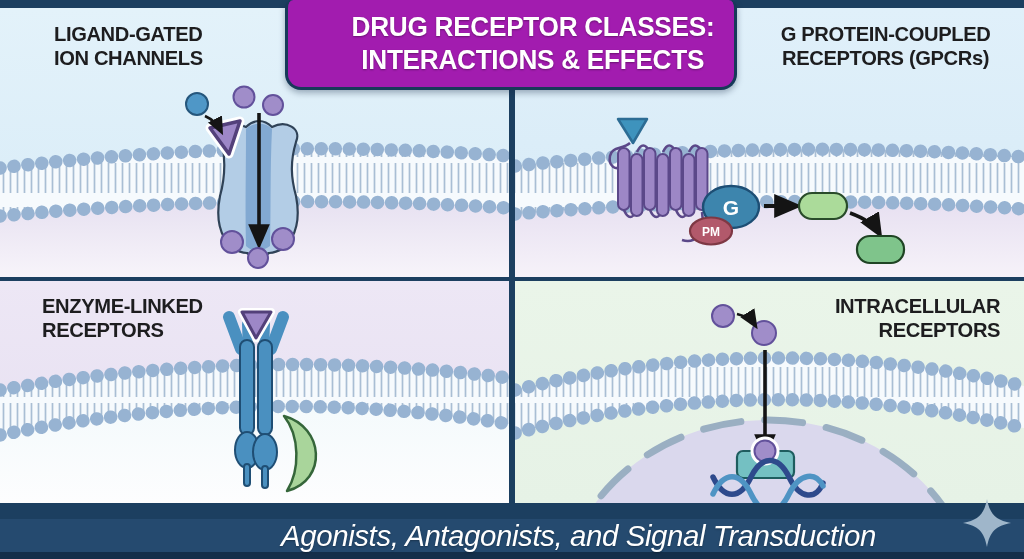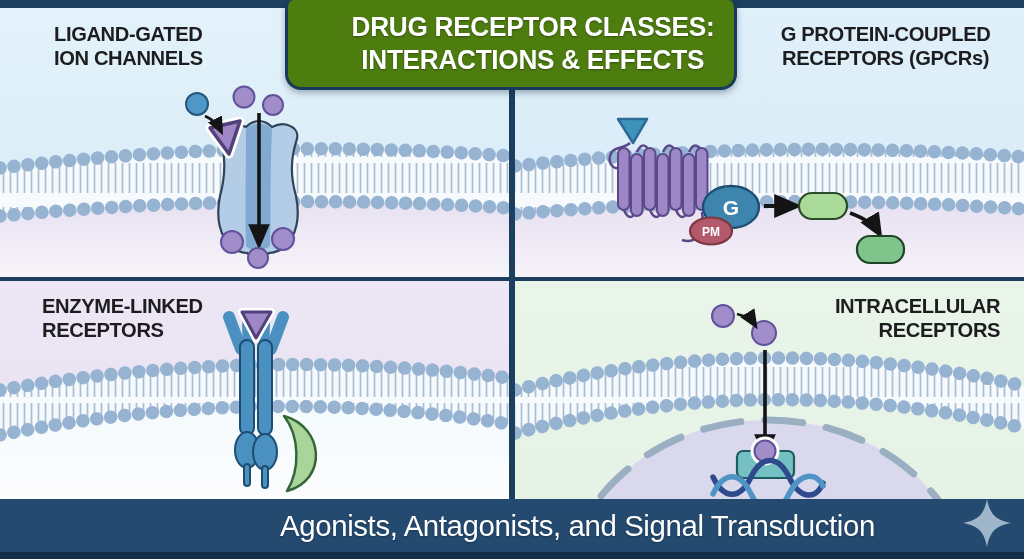--- a/index.html
+++ b/index.html
@@ -23,42 +23,43 @@
   }
   .panel-title span{display:block;}
   .pt-tl{left:54px;  top:22px;  text-align:left;  transform-origin:left top;}
   .pt-tr{right:34px; top:22px;  text-align:center;transform-origin:right top;}
   .pt-bl{left:42px;  top:294px; text-align:left;  transform-origin:left top;}
   .pt-br{right:24px; top:294px; text-align:right; transform-origin:right top;}
 
   .title-box{
     position:absolute; z-index:10;
     left:285px; top:0; width:452px; height:90px;
-    background:#4d7c0f;
+    background:#a21caf;
     border:3px solid #173a59; border-top:none;
     border-radius:8px 8px 16px 16px;
     box-sizing:border-box;
     display:flex; flex-direction:column; align-items:center; justify-content:center;
     box-shadow:0 3px 6px rgba(20,40,70,.35);
     padding-left:44px;
   }
   .title-box span{
     display:block; color:#fff; font-weight:700; font-size:27px;
     line-height:1.22; letter-spacing:-0.3px; transform:scaleX(.97);
     text-shadow:0 1px 2px rgba(0,0,0,.35);
     white-space:nowrap;
   }
   .footer-bar{
     position:absolute; z-index:8;
-    left:0; right:0; bottom:0; height:60px;
+    left:0; right:0; bottom:0; height:40px;
     background:#254a6f;
     border-bottom:7px solid #152f4a;
     box-sizing:border-box;
     display:flex; align-items:center; justify-content:center;
     padding-left:132px;
+    font-style:italic;
   }
   .footer-bar .caption{
     color:#fff; font-size:30px; font-weight:400; letter-spacing:-0.4px;
     transform:scaleX(.98); white-space:nowrap;
     text-shadow:0 1px 2px rgba(0,0,0,.3);
   }
   .sparkle{position:absolute; z-index:12; left:962px; top:498px; width:50px; height:50px;}
 </style>
 </head>
 <body>

